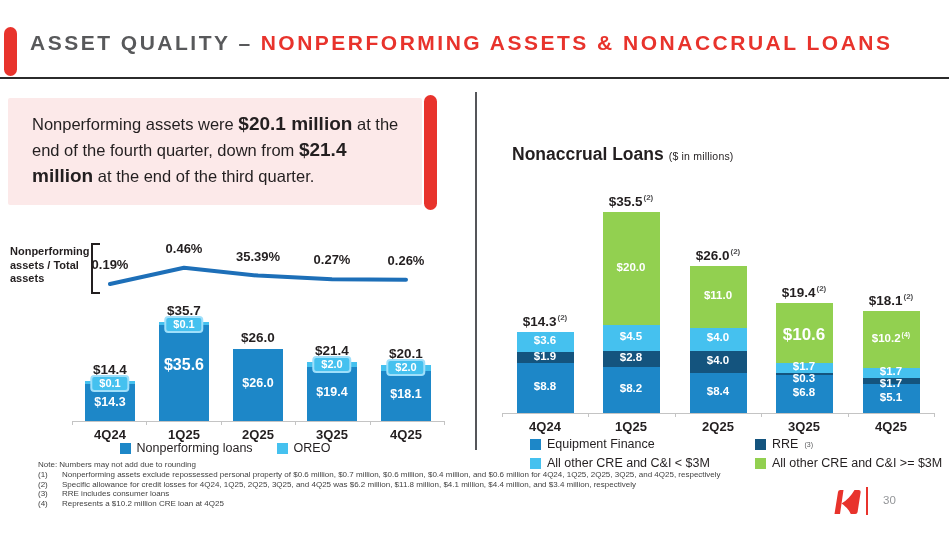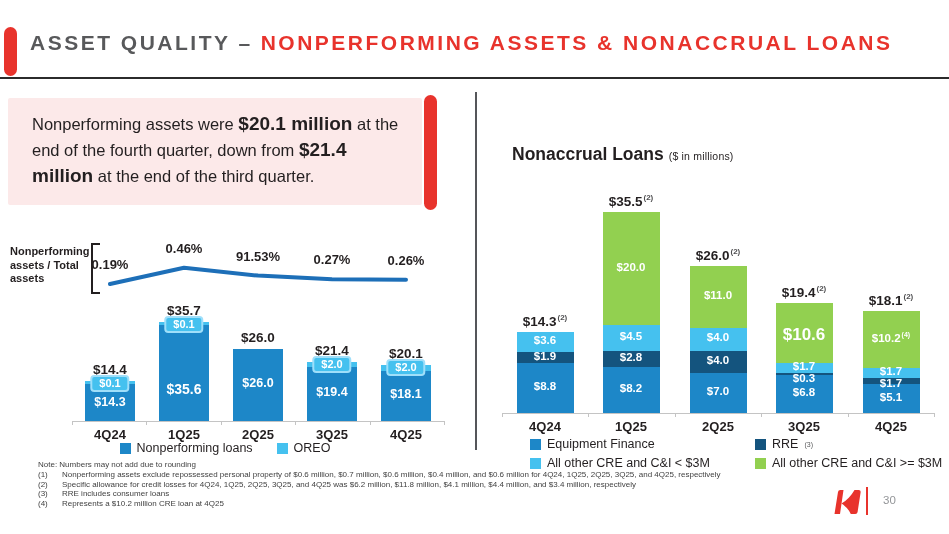--- a/index.html
+++ b/index.html
@@ -95,41 +95,41 @@
       <div class="abs" style="left: 85px; top: 380.968px; width: 50px; height: 40.032px; background: rgb(29, 135, 200);"></div>
       <div class="abs" style="left: 85px; top: 380.968px; width: 50px; height: 3px; background: rgb(69, 193, 239);"></div>
       <div class="abs bar-total" style="left: 70px; top: 361.968px; width: 80px;">$14.4</div>
       <div class="abs pill" style="left: 110px; top: 374.968px; background: rgb(69, 193, 239);">$0.1</div>
       <div class="abs seg-label" style="left: 75px; top: 394.968px; width: 70px; font-size: 12.5px;">$14.3</div>
       <div class="abs x-label" style="left: 75px; top: 427px; width: 70px;">4Q24</div>
       <div class="abs" style="left: 159px; top: 321.754px; width: 50px; height: 99.246px; background: rgb(29, 135, 200);"></div>
       <div class="abs" style="left: 159px; top: 321.754px; width: 50px; height: 3px; background: rgb(69, 193, 239);"></div>
       <div class="abs bar-total" style="left: 144px; top: 302.754px; width: 80px;">$35.7</div>
       <div class="abs pill" style="left: 184px; top: 315.754px; background: rgb(69, 193, 239);">$0.1</div>
-      <div class="abs seg-label" style="left: 149px; top: 381px; width: 70px; font-size: 14px;">$35.6</div>
+      <div class="abs seg-label" style="left: 149px; top: 356px; width: 70px; font-size: 16px;">$35.6</div>
       <div class="abs x-label" style="left: 149px; top: 427px; width: 70px;">1Q25</div>
       <div class="abs" style="left: 233px; top: 348.72px; width: 50px; height: 72.28px; background: rgb(29, 135, 200);"></div>
       <div class="abs bar-total" style="left: 218px; top: 329.72px; width: 80px;">$26.0</div>
       <div class="abs seg-label" style="left: 223px; top: 375.86px; width: 70px; font-size: 12.5px;">$26.0</div>
       <div class="abs x-label" style="left: 223px; top: 427px; width: 70px;">2Q25</div>
       <div class="abs" style="left: 307px; top: 361.508px; width: 50px; height: 59.492px; background: rgb(29, 135, 200);"></div>
       <div class="abs" style="left: 307px; top: 361.508px; width: 50px; height: 5.56px; background: rgb(69, 193, 239);"></div>
       <div class="abs bar-total" style="left: 292px; top: 342.508px; width: 80px;">$21.4</div>
       <div class="abs pill" style="left: 332px; top: 355.508px; background: rgb(69, 193, 239);">$2.0</div>
       <div class="abs seg-label" style="left: 297px; top: 385.034px; width: 70px; font-size: 12.5px;">$19.4</div>
       <div class="abs x-label" style="left: 297px; top: 427px; width: 70px;">3Q25</div>
       <div class="abs" style="left: 381px; top: 365.122px; width: 50px; height: 55.878px; background: rgb(29, 135, 200);"></div>
       <div class="abs" style="left: 381px; top: 365.122px; width: 50px; height: 5.56px; background: rgb(69, 193, 239);"></div>
       <div class="abs bar-total" style="left: 366px; top: 346.122px; width: 80px;">$20.1</div>
       <div class="abs pill" style="left: 406px; top: 359.122px; background: rgb(69, 193, 239);">$2.0</div>
       <div class="abs seg-label" style="left: 371px; top: 386.841px; width: 70px; font-size: 12.5px;">$18.1</div>
       <div class="abs x-label" style="left: 371px; top: 427px; width: 70px;">4Q25</div>
       <div class="abs pct-label" style="left: 75px; top: 257px; width: 70px;">0.19%</div>
       <div class="abs pct-label" style="left: 149px; top: 240.8px; width: 70px;">0.46%</div>
-      <div class="abs pct-label" style="left: 223px; top: 248.6px; width: 70px;">91.53%</div>
+      <div class="abs pct-label" style="left: 223px; top: 248.6px; width: 70px;">35.39%</div>
       <div class="abs pct-label" style="left: 297px; top: 252.2px; width: 70px;">0.27%</div>
       <div class="abs pct-label" style="left: 371px; top: 252.8px; width: 70px;">0.26%</div>
     </div>
 
   <div class="abs npa-legend">
     <span class="legend-item">
       <span class="swatch" style="background: rgb(29, 135, 200);"></span>
       <span>Nonperforming loans</span>
     </span>
     <span class="legend-item">
@@ -169,21 +169,21 @@
       <div class="abs seg-label" style="left: 591px; top: 381.794px; width: 80px; font-size: 11.5px;">$8.2</div>
       <div class="abs x-label" style="left: 596px; top: 419px; width: 70px;">1Q25</div>
       <div class="abs" style="left: 689.5px; top: 373.38px; width: 57px; height: 39.62px; background: rgb(29, 135, 200);"></div>
       <div class="abs" style="left: 689.5px; top: 350.74px; width: 57px; height: 22.64px; background: rgb(20, 84, 126);"></div>
       <div class="abs" style="left: 689.5px; top: 328.1px; width: 57px; height: 22.64px; background: rgb(69, 193, 239);"></div>
       <div class="abs" style="left: 689.5px; top: 265.84px; width: 57px; height: 62.26px; background: rgb(146, 208, 80);"></div>
       <div class="abs bar-total" style="left: 673px; top: 246.84px; width: 90px;">$26.0<sup class="total-sup">(2)</sup></div>
       <div class="abs seg-label" style="left: 678px; top: 288.97px; width: 80px; font-size: 11.5px;">$11.0</div>
       <div class="abs seg-label" style="left: 678px; top: 331.42px; width: 80px; font-size: 11.5px;">$4.0</div>
       <div class="abs seg-label" style="left: 678px; top: 354.06px; width: 80px; font-size: 11.5px;">$4.0</div>
-      <div class="abs seg-label" style="left: 678px; top: 385.19px; width: 80px; font-size: 11.5px;">$7.0</div>
+      <div class="abs seg-label" style="left: 678px; top: 385.19px; width: 80px; font-size: 11.5px;">$8.4</div>
       <div class="abs x-label" style="left: 683px; top: 419px; width: 70px;">2Q25</div>
       <div class="abs" style="left: 775.5px; top: 374.512px; width: 57px; height: 38.488px; background: rgb(29, 135, 200);"></div>
       <div class="abs" style="left: 775.5px; top: 372.814px; width: 57px; height: 1.698px; background: rgb(20, 84, 126);"></div>
       <div class="abs" style="left: 775.5px; top: 363.192px; width: 57px; height: 9.622px; background: rgb(69, 193, 239);"></div>
       <div class="abs" style="left: 775.5px; top: 303.196px; width: 57px; height: 59.996px; background: rgb(146, 208, 80);"></div>
       <div class="abs bar-total" style="left: 759px; top: 284.196px; width: 90px;">$19.4<sup class="total-sup">(2)</sup></div>
       <div class="abs seg-label" style="left: 764px; top: 325.194px; width: 80px; font-size: 17px;">$10.6</div>
       <div class="abs seg-label" style="left: 764px; top: 360.003px; width: 80px; font-size: 11.5px;">$1.7</div>
       <div class="abs seg-label" style="left: 764px; top: 371.503px; width: 80px; font-size: 11.5px;">$0.3</div>
       <div class="abs seg-label" style="left: 764px; top: 385.756px; width: 80px; font-size: 11.5px;">$6.8</div>

